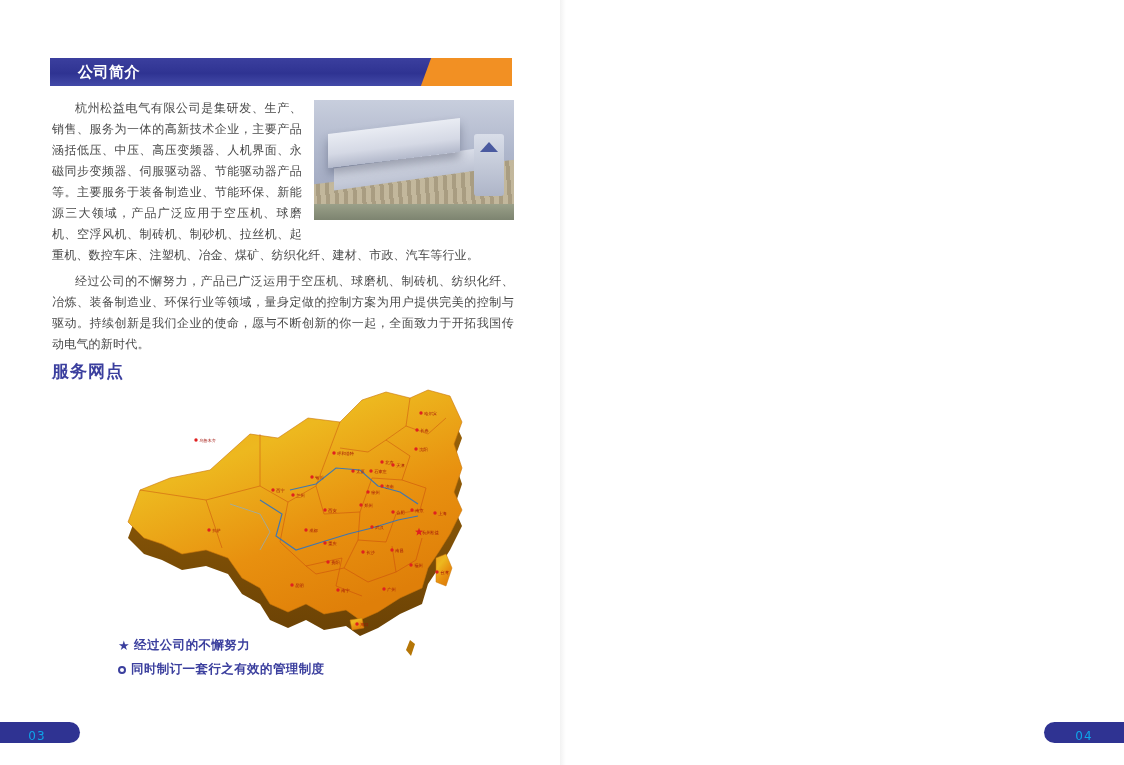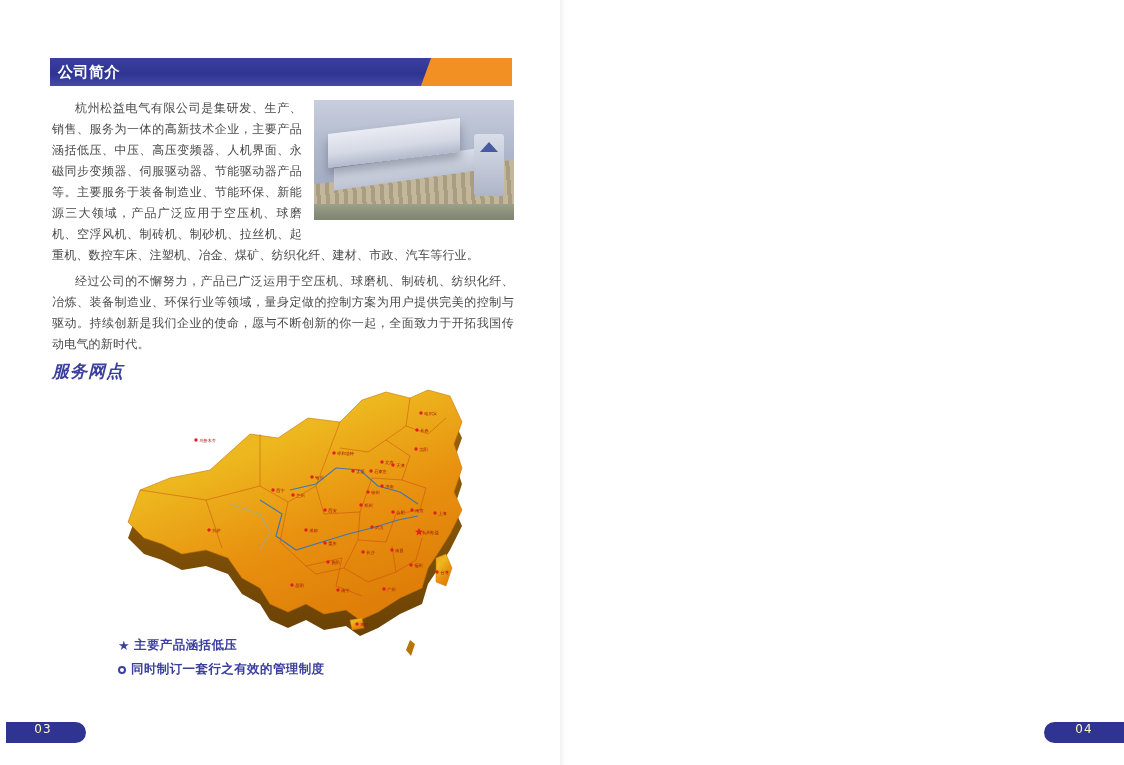--- a/index.html
+++ b/index.html
@@ -24,21 +24,21 @@
     pointer-events:none;
   }
 
   
   .banner {
     position:absolute; height:28px; display:flex; align-items:stretch;
   }
   .banner .bar {
     background:linear-gradient(180deg,#3b3f9e 0%,#2f3392 55%,#434aa8 100%);
     display:flex; align-items:center;
-    padding-left:8px;
+    padding-left:28px;
     position:relative;
   }
   .banner .bar:after{
     content:""; position:absolute; right:-14px; top:0; width:28px; height:100%;
     background:linear-gradient(180deg,#3b3f9e 0%,#2f3392 55%,#434aa8 100%);
     transform:skewX(-20deg);
   }
   .banner .bar-text {
     color:#ffffff; font-size:15px; font-weight:bold; letter-spacing:.5px;
     position:relative; z-index:2; white-space:nowrap;
@@ -104,21 +104,21 @@
     background:#4a5aa0; clip-path:polygon(0 100%,50% 0,100% 100%);
   }
   .factory .ground {
     position:absolute; left:0; bottom:0; width:100%; height:16px;
     background:linear-gradient(180deg,#9aa089 0%,#7d8470 100%);
   }
 
   
   .svc-title {
     position:absolute; left:52px; top:360px;
-    font-size:17px; font-weight:bold; color:#3b3f9e; letter-spacing:1px;font-style:italic;
+    font-size:17px; font-weight:bold; color:#3b3f9e; letter-spacing:1px;
   }
   .map-wrap {
     position:absolute; left:110px; top:382px; width:400px; height:300px;
   }
   .map-svg { width:100%; height:100%; display:block; }
 
   .legend {
     position:absolute; left:118px; top:637px;
   }
   .legend-row {
@@ -127,22 +127,22 @@
   }
   .legend-row .star { color:#3b3f9e; font-size:13px; margin-right:4px; }
   .legend-row .dot {
     width:8px; height:8px; border-radius:50%;
     border:2px solid #3b3f9e; margin-right:5px;
   }
 
   
   .pagenum {
     position:absolute; bottom:22px; height:21px; width:80px;
-    background:#2f3392; display:flex; align-items:flex-start;
-    color:#fef9c3; font-size:12px; letter-spacing:1px;margin-left:6px;
+    background:#2f3392; display:flex; align-items:flex-end;
+    color:#0ea5e9; font-size:12px; letter-spacing:1px;
   }
   .pagenum-left {
     left:0; border-radius:0 11px 11px 0; justify-content:center;
     padding-right:6px;
   }
   .pagenum-right {
     right:0; border-radius:11px 0 0 11px; justify-content:center;
   }
 </style>
 </head>
@@ -304,21 +304,21 @@
             <text x="250.2" y="243.6" font-size="4.2" fill="#a01008">海口</text>
             <circle cx="327" cy="190" r="1.7" fill="#e02020"></circle>
             <text x="330.2" y="191.6" font-size="4.2" fill="#a01008">台湾</text>
           </g>
       </svg>
     </div>
 
     <div class="legend">
       <div class="legend-row">
         <span class="star">★</span>
-        <span>主要产品涵括低压</span>
+        <span>经过公司的不懈努力</span>
       </div>
       <div class="legend-row">
         <span class="dot"></span>
         <span>同时制订一套行之有效的管理制度</span>
       </div>
     </div>
 
     <div class="pagenum pagenum-left">
       <span>03</span>
     </div>

